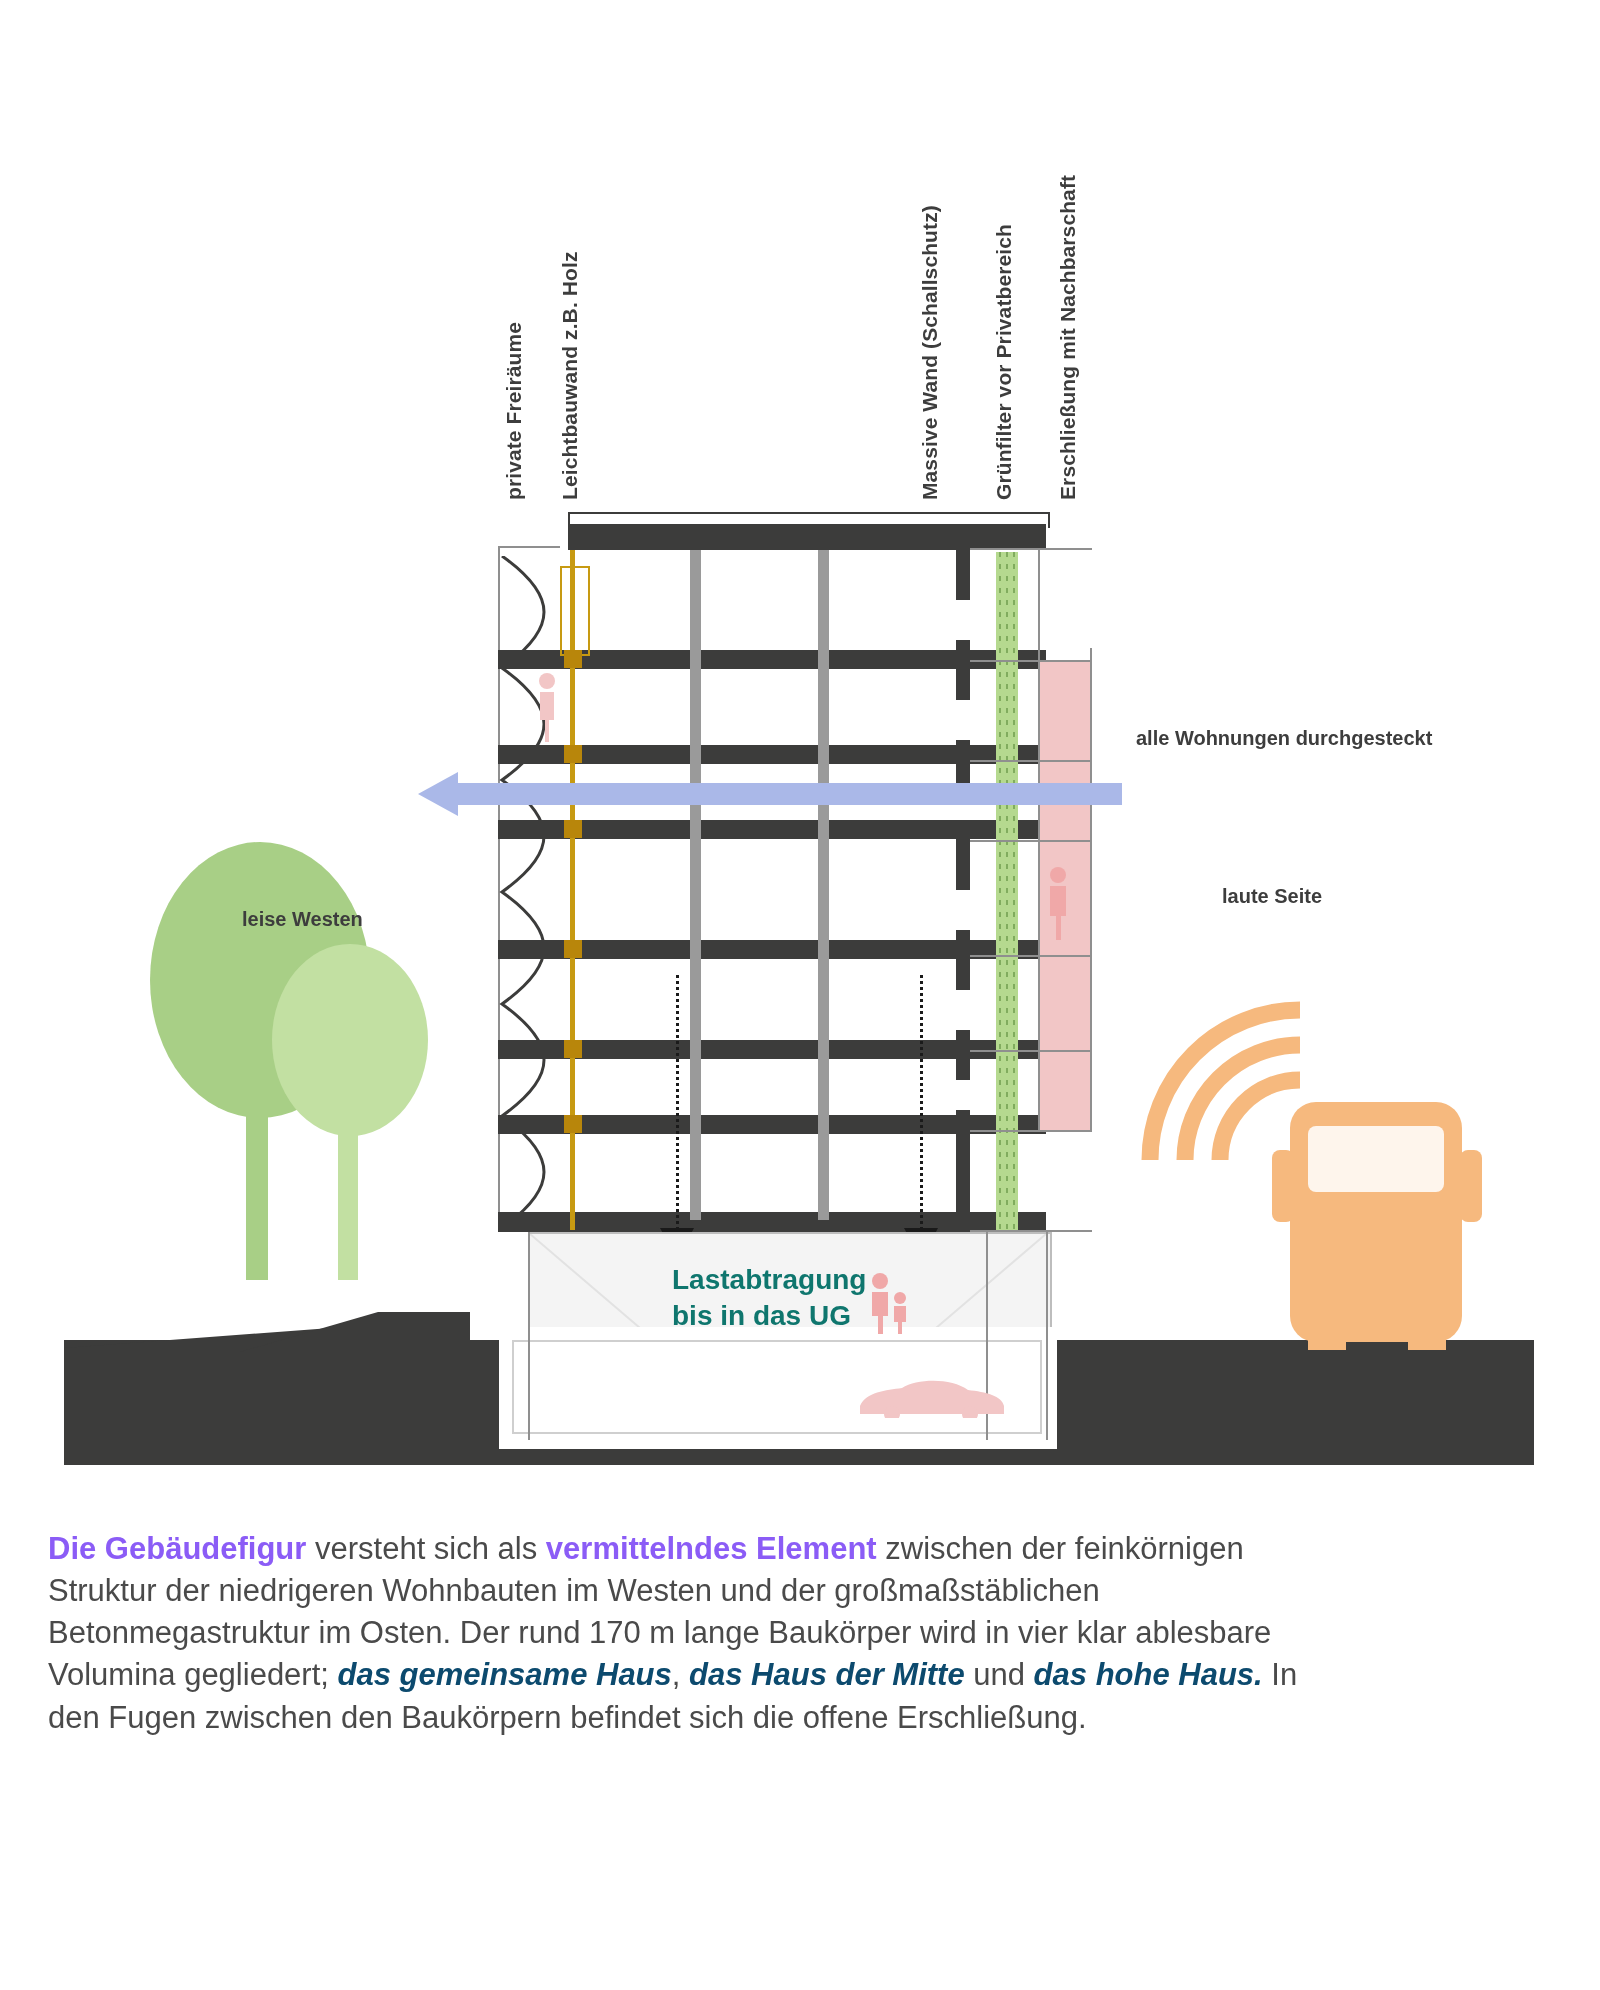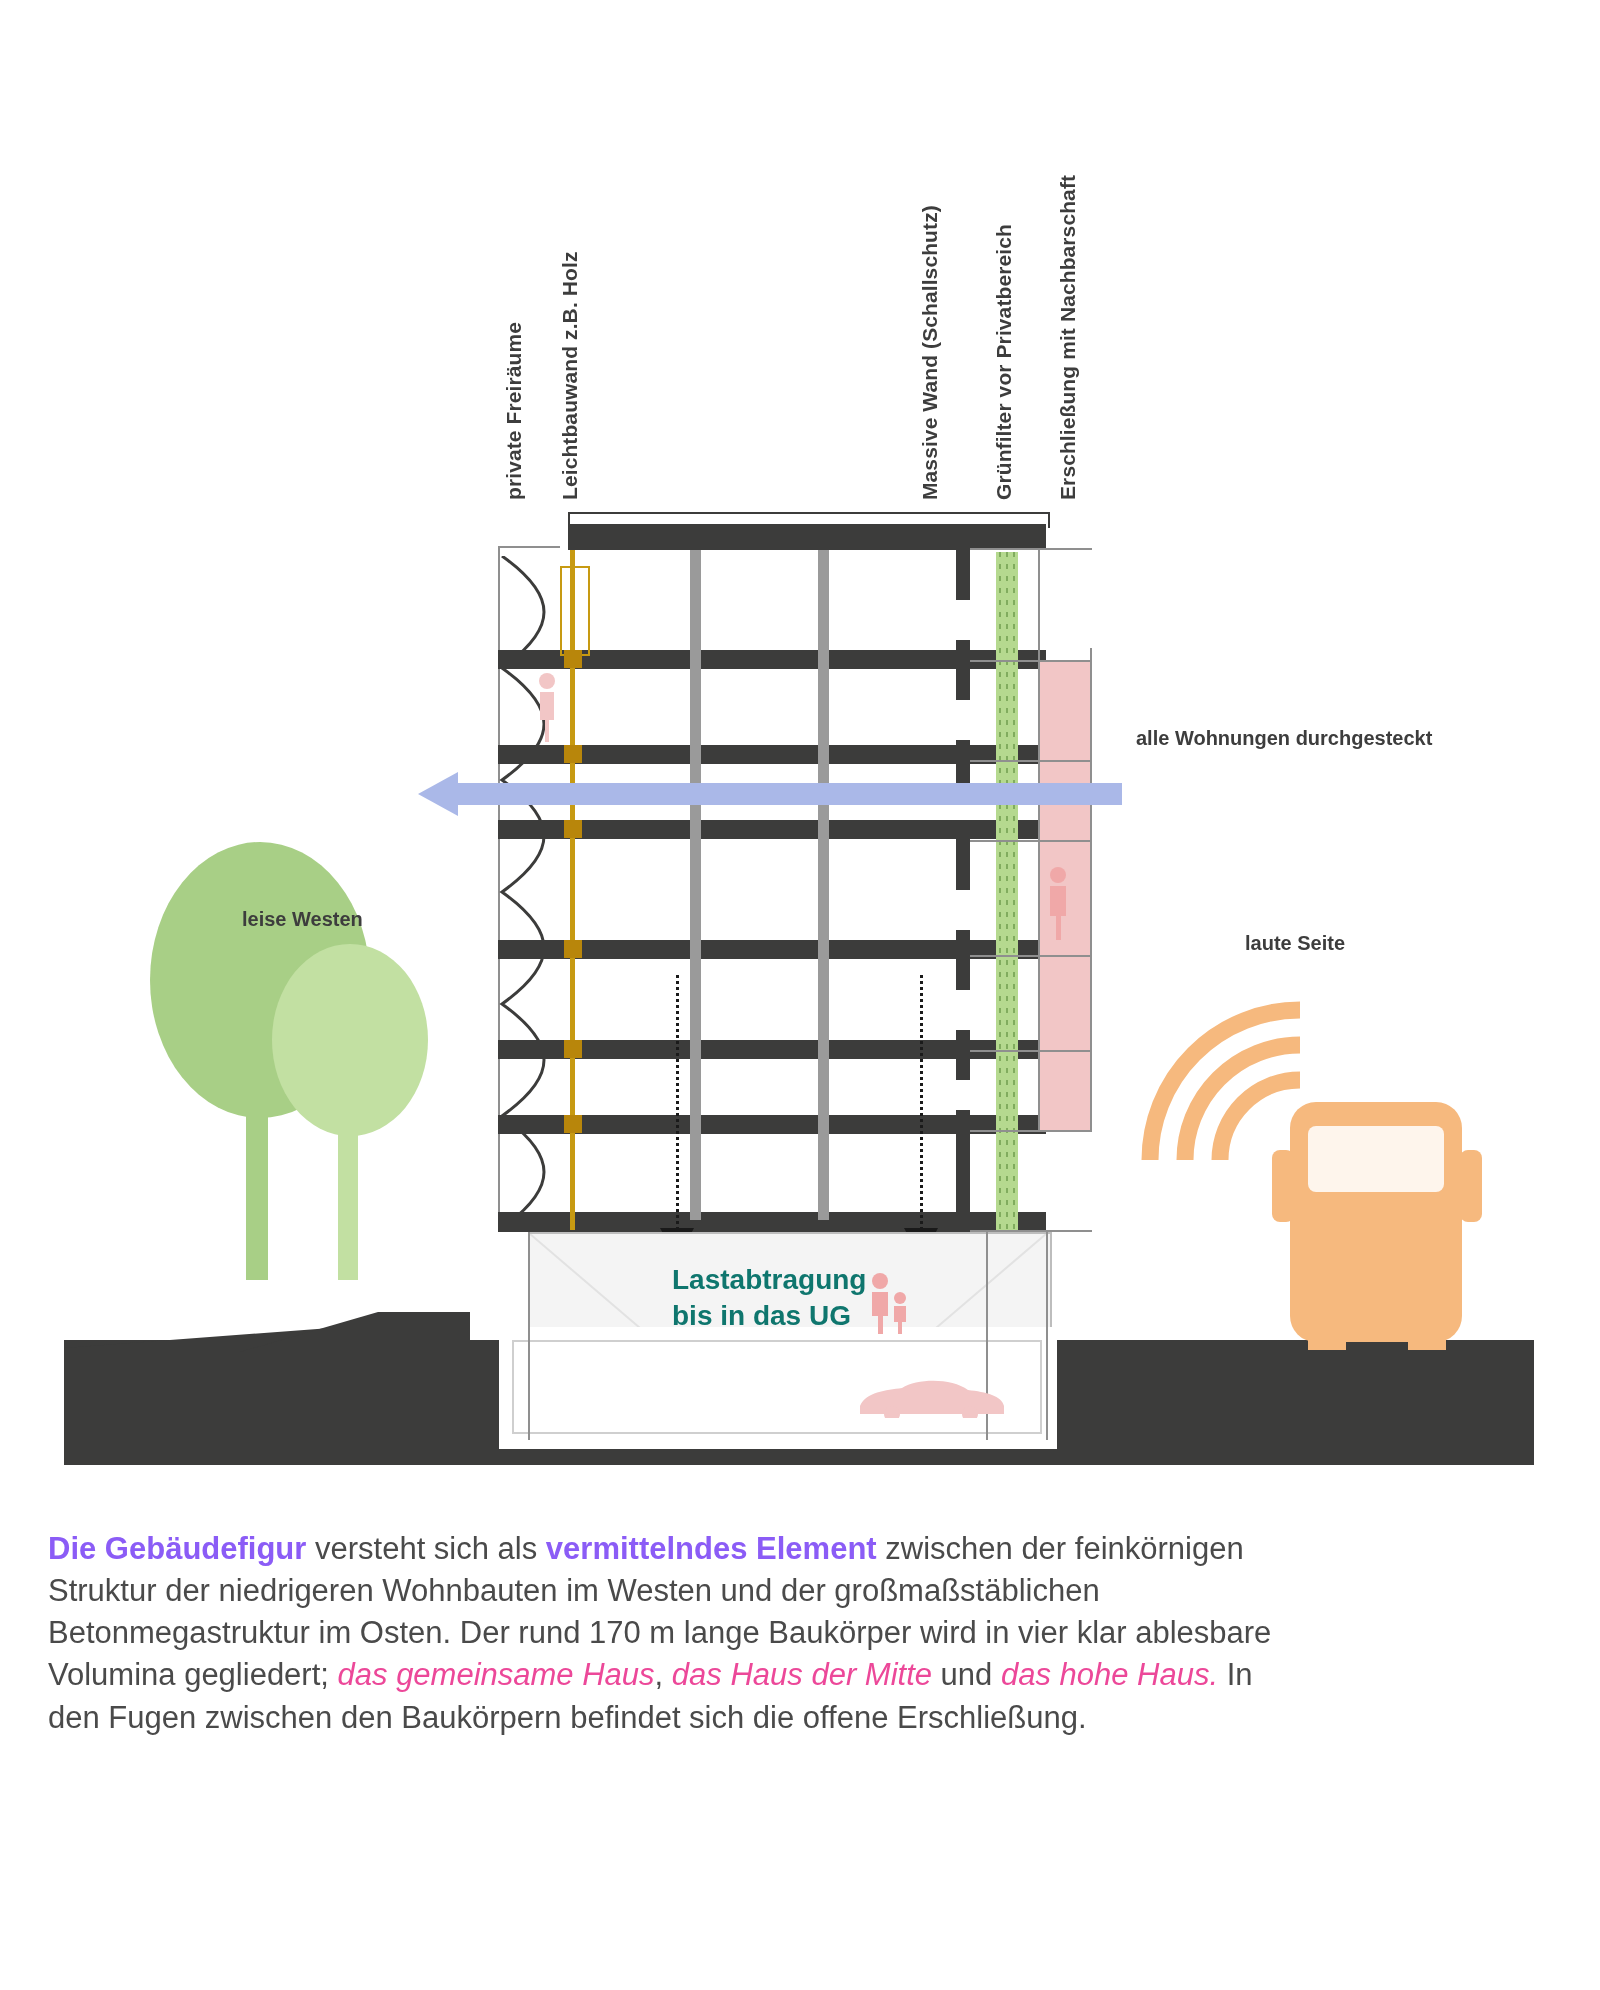--- a/index.html
+++ b/index.html
@@ -129,21 +129,21 @@
   #body-text {
     position: absolute;
     left: 48px;
     top: 1528px;
     width: 1250px;
     font-size: 31px;
     line-height: 1.36;
     color: #4a4a4a;
   }
   #body-text b { color: #8b5cf6; }
-  #body-text i { font-style: italic; font-weight: normal; color: #ec4899; }
+  #body-text i { font-style: italic; font-weight: bold; color: #0c4a6e; }
 </style>
 </head>
 <body>
 
 <div class="vlabel" style="left:502px; top:248px; height:252px;">private Freiräume</div>
 
 <div class="vlabel" style="left:558px; top:160px; height:340px;">Leichtbauwand z.B. Holz</div>
 
 <div class="vlabel" style="left:918px; top:100px; height:400px;">Massive Wand (Schallschutz)</div>
 
@@ -161,21 +161,21 @@
   <svg class="figure" style="left:150px; top:840px;" width="280" height="500" viewBox="0 0 280 500">
     <ellipse cx="110" cy="140" rx="110" ry="138" fill="#a8cf86"></ellipse>
     <rect x="96" y="250" width="22" height="190" fill="#a8cf86"></rect>
     <ellipse cx="200" cy="200" rx="78" ry="96" fill="#c2e0a2"></ellipse>
     <rect x="188" y="290" width="20" height="150" fill="#c2e0a2"></rect>
   </svg>
 
   <div class="side-caption" style="left:242px; top:908px;">leise Westen</div>
 
   <div class="side-caption" style="left:1136px; top:727px;">alle Wohnungen durchgesteckt</div>
-  <div class="side-caption" style="left:1222px; top:932px;margin-left:23px;">laute Seite</div>
+  <div class="side-caption" style="left:1222px; top:885px;">laute Seite</div>
 
   <svg class="figure" style="left:1130px; top:940px;" width="220" height="230" viewBox="0 0 220 230">
     <path d="M20 220 A 150 150 0 0 1 170 70" stroke="#f6b97e" stroke-width="17" fill="none" stroke-linecap="butt"></path>
     <path d="M55 220 A 115 115 0 0 1 170 105" stroke="#f6b97e" stroke-width="17" fill="none" stroke-linecap="butt"></path>
     <path d="M90 220 A 80 80 0 0 1 170 140" stroke="#f6b97e" stroke-width="17" fill="none" stroke-linecap="butt"></path>
   </svg>
 
   <svg class="figure" style="left:1272px; top:1092px;" width="220" height="260" viewBox="0 0 220 260">
     <rect x="18" y="10" width="172" height="240" rx="26" fill="#f6b97e"></rect>
     <rect x="36" y="34" width="136" height="66" rx="8" fill="#ffffff" opacity="0.85"></rect>

